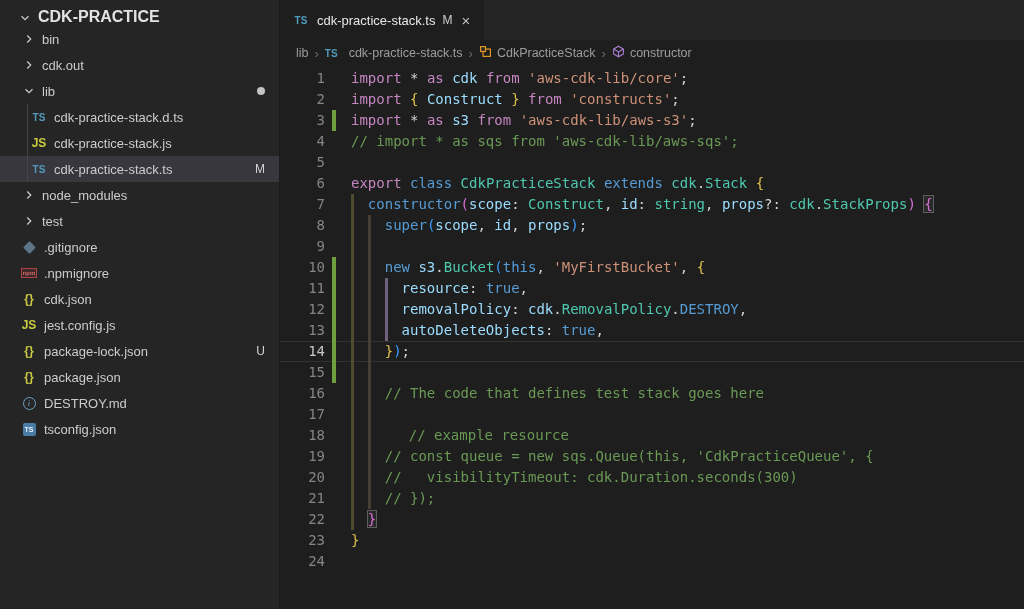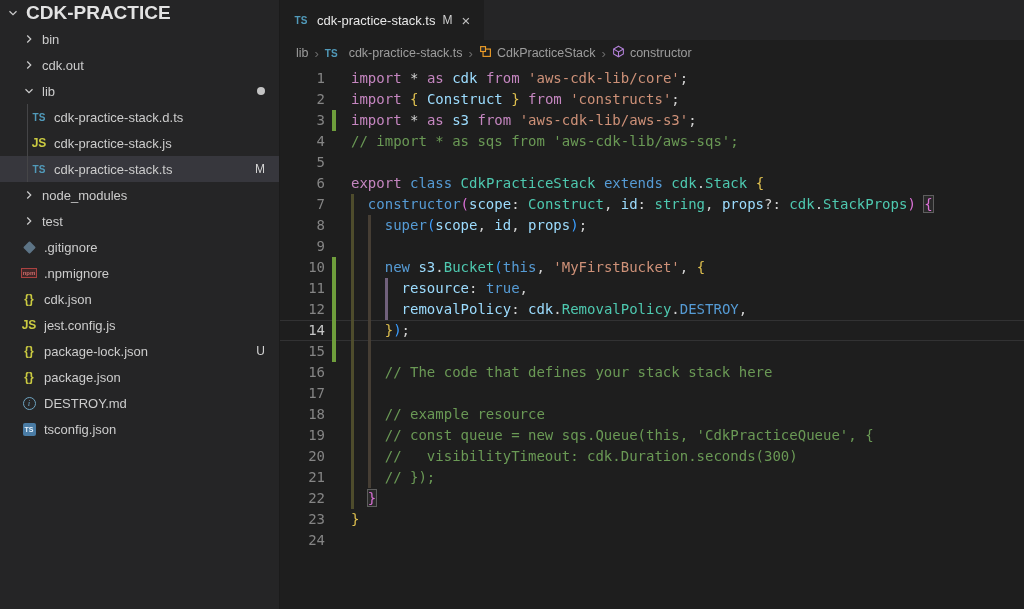--- a/index.html
+++ b/index.html
@@ -7,22 +7,22 @@
               font-family:"Liberation Sans","DejaVu Sans",sans-serif; }
   .app { display:flex; width:1024px; height:609px; }
 
   
   .sidebar { width:280px; flex:none; background:#252526; color:#cccccc;
              border-right:1px solid #1b1b1b; display:flex; flex-direction:column; }
   .sb-header { height:38px; display:flex; align-items:center; padding:0 20px;
                color:#bbbbbb; font-size:13px; }
   .sb-actions { margin-left:auto; color:#c5c5c5; font-size:16px; letter-spacing:2px;
                 cursor:pointer; line-height:1; }
-  .sb-root { height:26px; display:flex; align-items:center; padding-left:4px;
-             font-weight:700; font-size:19px; color:#e3e3e3; cursor:pointer; }
+  .sb-root { height:26px; display:flex; align-items:flex-end; padding-left:16px;
+             font-weight:700; font-size:16px; color:#e3e3e3; cursor:pointer; }
   .tree { flex:1; }
   .row { height:26px; display:flex; align-items:center; font-size:13px;
          color:#cccccc; position:relative; padding-right:14px; cursor:pointer; }
   .row.d1 { padding-left:20px; }
   .row.d2 { padding-left:30px; }
   .row.d2::before { content:''; position:absolute; left:27px; top:0; bottom:0;
                     width:1px; background:#454547; }
   .row.selected { background:#37373d; }
   .label { white-space:nowrap; overflow:hidden; }
   .twisty { width:18px; height:16px; flex:none; display:flex; align-items:center;
@@ -280,51 +280,59 @@
           <span class="tokens"><span style="color: rgb(212, 212, 212);">      </span><span style="color: rgb(156, 220, 254);">resource</span><span style="color: rgb(212, 212, 212);">: </span><span style="color: rgb(86, 156, 214);">true</span><span style="color: rgb(212, 212, 212);">,</span></span>
         </div>
         <div class="codeline">
           <span class="ln">12</span>
           <span class="gitbar"></span>
           <span class="guide" style="left: calc(71px + 0 * var(--chw)); background: rgb(83, 81, 46);"></span>
           <span class="guide" style="left: calc(71px + 2 * var(--chw)); background: rgb(74, 65, 54);"></span>
           <span class="guide" style="left: calc(71px + 4 * var(--chw)); background: rgb(122, 104, 134);"></span>
           <span class="tokens"><span style="color: rgb(212, 212, 212);">      </span><span style="color: rgb(156, 220, 254);">removalPolicy</span><span style="color: rgb(212, 212, 212);">: </span><span style="color: rgb(156, 220, 254);">cdk</span><span style="color: rgb(212, 212, 212);">.</span><span style="color: rgb(78, 201, 176);">RemovalPolicy</span><span style="color: rgb(212, 212, 212);">.</span><span style="color: rgb(86, 156, 214);">DESTROY</span><span style="color: rgb(212, 212, 212);">,</span></span>
         </div>
+        <div class="codeline">
+          <span class="ln">13</span>
+          <span class="gitbar"></span>
+          <span class="guide" style="left: calc(71px + 0 * var(--chw)); background: rgb(83, 81, 46);"></span>
+          <span class="guide" style="left: calc(71px + 2 * var(--chw)); background: rgb(74, 65, 54);"></span>
+          <span class="guide" style="left: calc(71px + 4 * var(--chw)); background: rgb(122, 104, 134);"></span>
+          <span class="tokens"><span style="color: rgb(212, 212, 212);">      </span><span style="color: rgb(156, 220, 254);">autoDeleteObjects</span><span style="color: rgb(212, 212, 212);">: </span><span style="color: rgb(86, 156, 214);">true</span><span style="color: rgb(212, 212, 212);">,</span></span>
+        </div>
         <div class="codeline current">
           <span class="ln">14</span>
           <span class="gitbar"></span>
           <span class="guide" style="left: calc(71px + 0 * var(--chw)); background: rgb(83, 81, 46);"></span>
           <span class="guide" style="left: calc(71px + 2 * var(--chw)); background: rgb(74, 65, 54);"></span>
           <span class="tokens"><span style="color: rgb(212, 212, 212);">    </span><span style="color: rgb(223, 192, 79);">}</span><span style="color: rgb(59, 158, 255);">)</span><span style="color: rgb(212, 212, 212);">;</span></span>
         </div>
         <div class="codeline">
           <span class="ln">15</span>
           <span class="gitbar"></span>
           <span class="guide" style="left: calc(71px + 0 * var(--chw)); background: rgb(83, 81, 46);"></span>
           <span class="guide" style="left: calc(71px + 2 * var(--chw)); background: rgb(74, 65, 54);"></span>
           <span class="tokens"></span>
         </div>
         <div class="codeline">
           <span class="ln">16</span>
           <span class="guide" style="left: calc(71px + 0 * var(--chw)); background: rgb(83, 81, 46);"></span>
           <span class="guide" style="left: calc(71px + 2 * var(--chw)); background: rgb(74, 65, 54);"></span>
-          <span class="tokens"><span style="color: rgb(212, 212, 212);">    </span><span style="color: rgb(106, 153, 85);">// The code that defines your stack stack here</span></span>
+          <span class="tokens"><span style="color: rgb(212, 212, 212);">    </span><span style="color: rgb(106, 153, 85);">// The code that defines test stack goes here</span></span>
         </div>
         <div class="codeline">
           <span class="ln">17</span>
           <span class="guide" style="left: calc(71px + 0 * var(--chw)); background: rgb(83, 81, 46);"></span>
           <span class="guide" style="left: calc(71px + 2 * var(--chw)); background: rgb(74, 65, 54);"></span>
           <span class="tokens"></span>
         </div>
         <div class="codeline">
           <span class="ln">18</span>
           <span class="guide" style="left: calc(71px + 0 * var(--chw)); background: rgb(83, 81, 46);"></span>
           <span class="guide" style="left: calc(71px + 2 * var(--chw)); background: rgb(74, 65, 54);"></span>
-          <span class="tokens"><span style="color: rgb(212, 212, 212);">    </span><span style="color: rgb(106, 153, 85);">// example resource</span></span>
+          <span class="tokens"><span style="color: rgb(212, 212, 212);">    </span><span style="color: rgb(106, 153, 85); margin-left: 24px;">// example resource</span></span>
         </div>
         <div class="codeline">
           <span class="ln">19</span>
           <span class="guide" style="left: calc(71px + 0 * var(--chw)); background: rgb(83, 81, 46);"></span>
           <span class="guide" style="left: calc(71px + 2 * var(--chw)); background: rgb(74, 65, 54);"></span>
           <span class="tokens"><span style="color: rgb(212, 212, 212);">    </span><span style="color: rgb(106, 153, 85);">// const queue = new sqs.Queue(this, 'CdkPracticeQueue', {</span></span>
         </div>
         <div class="codeline">
           <span class="ln">20</span>
           <span class="guide" style="left: calc(71px + 0 * var(--chw)); background: rgb(83, 81, 46);"></span>

